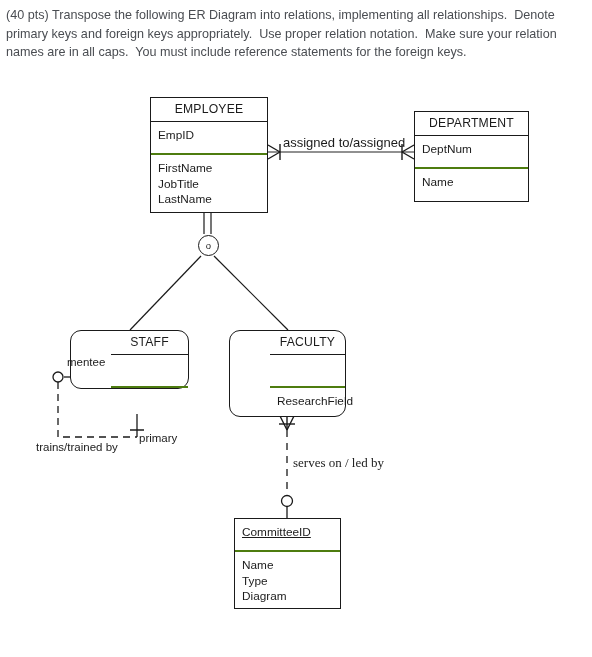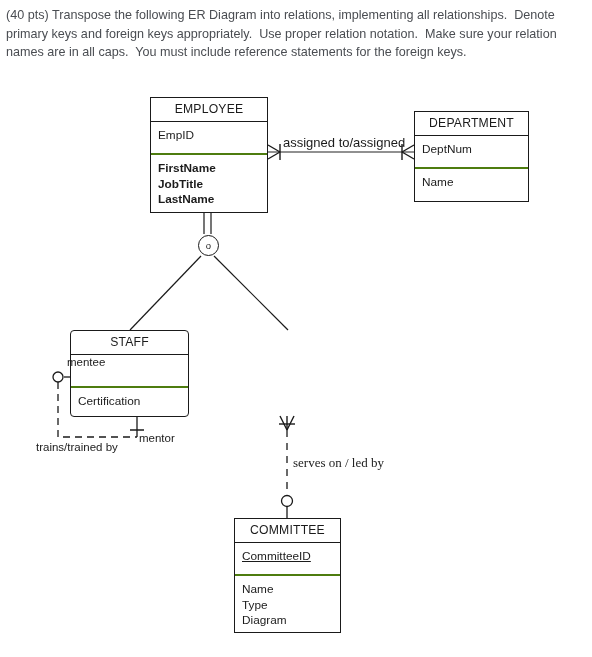--- a/index.html
+++ b/index.html
@@ -46,21 +46,21 @@
   
   .entity {
     position: absolute;
     box-sizing: border-box;
     background: #ffffff;
     border: 1px solid #1a1a1a;
     font-size: 11.8px;
     color: #1b1b1b;
     z-index: 3;
   }
-  .entity.rounded { border-radius: 4px; }
+  .entity.rounded { border-radius: 11px; padding-left: 40px; }
 
   .ent-title {
     box-sizing: border-box;
     text-align: center;
     border-bottom: 1px solid #1a1a1a;
     padding: 4px 0 5px 0;
     font-size: 12.2px;
     letter-spacing: .2px;
     color: #1b1b1b;
     background: transparent;
@@ -154,21 +154,21 @@
       <line x1="279" y1="424" x2="295" y2="424"></line>
     </g>
 
     <circle cx="287" cy="501" r="5.5" fill="#ffffff" stroke="#1a1a1a" stroke-width="1.3"></circle>
     <line x1="287" y1="507" x2="287" y2="518" stroke="#1a1a1a" stroke-width="1.3"></line>
   </svg>
 
   <div class="entity" id="ent-employee" style="left:150px; top:97px; width:118px;">
     <div class="ent-title">EMPLOYEE</div>
     <div class="ent-key" style="height:33px;">EmpID</div>
-    <div class="ent-attrs" style="height:57px;font-weight:bold;">
+    <div class="ent-attrs" style="height:57px;">
       <span class="attr">FirstName</span>
       <span class="attr">JobTitle</span>
       <span class="attr">LastName</span>
     </div>
   </div>
 
   <div class="entity" id="ent-department" style="left:414px; top:111px; width:115px;">
     <div class="ent-title">DEPARTMENT</div>
     <div class="ent-key" style="height:33px;">DeptNum</div>
     <div class="ent-attrs" style="height:32px;">
@@ -176,34 +176,37 @@
     </div>
   </div>
 
   <div class="lbl" style="left:283px; top:135px;">assigned to/assigned</div>
 
   <div id="spec-circle" style="left:198px; top:235px;">o</div>
 
   <div class="entity rounded" id="ent-staff" style="left:70px; top:330px; width:119px;">
     <div class="ent-title">STAFF</div>
     <div class="ent-key" style="height:33px;"></div>
+  </div>
+
+  <div class="entity rounded" id="ent-faculty" style="left:229px; top:330px; width:117px;">
+    <div class="ent-title">FACULTY</div>
+    <div class="ent-key" style="height:33px;"></div>
     <div class="ent-attrs" style="height:28px;">
-      <span class="attr">Certification</span>
-    </div>
-  </div>
-
+      <span class="attr">ResearchField</span>
+    </div>
+  </div>
 
   <div class="lbl small" style="left:29px; top:356px;margin-left:38px;">mentee</div>
-  <div class="lbl small" style="left:139px; top:432px;">mentor</div>
+  <div class="lbl small" style="left:139px; top:432px;">primary</div>
   <div class="lbl small" style="left:36px; top:441px;">trains/trained by</div>
 
   <div class="lbl" style="left:293px; top:455px;font-family:Liberation Serif, serif;">serves on / led by</div>
 
   <div class="entity" id="ent-committee" style="left:234px; top:518px; width:107px;">
-    <div class="ent-title">COMMITTEE</div>
     <div class="ent-key" style="height:33px;text-decoration:underline;">CommitteeID</div>
     <div class="ent-attrs" style="height:56px;">
       <span class="attr">Name</span>
       <span class="attr">Type</span>
       <span class="attr">Diagram</span>
     </div>
   </div>
 
 </div>
 

